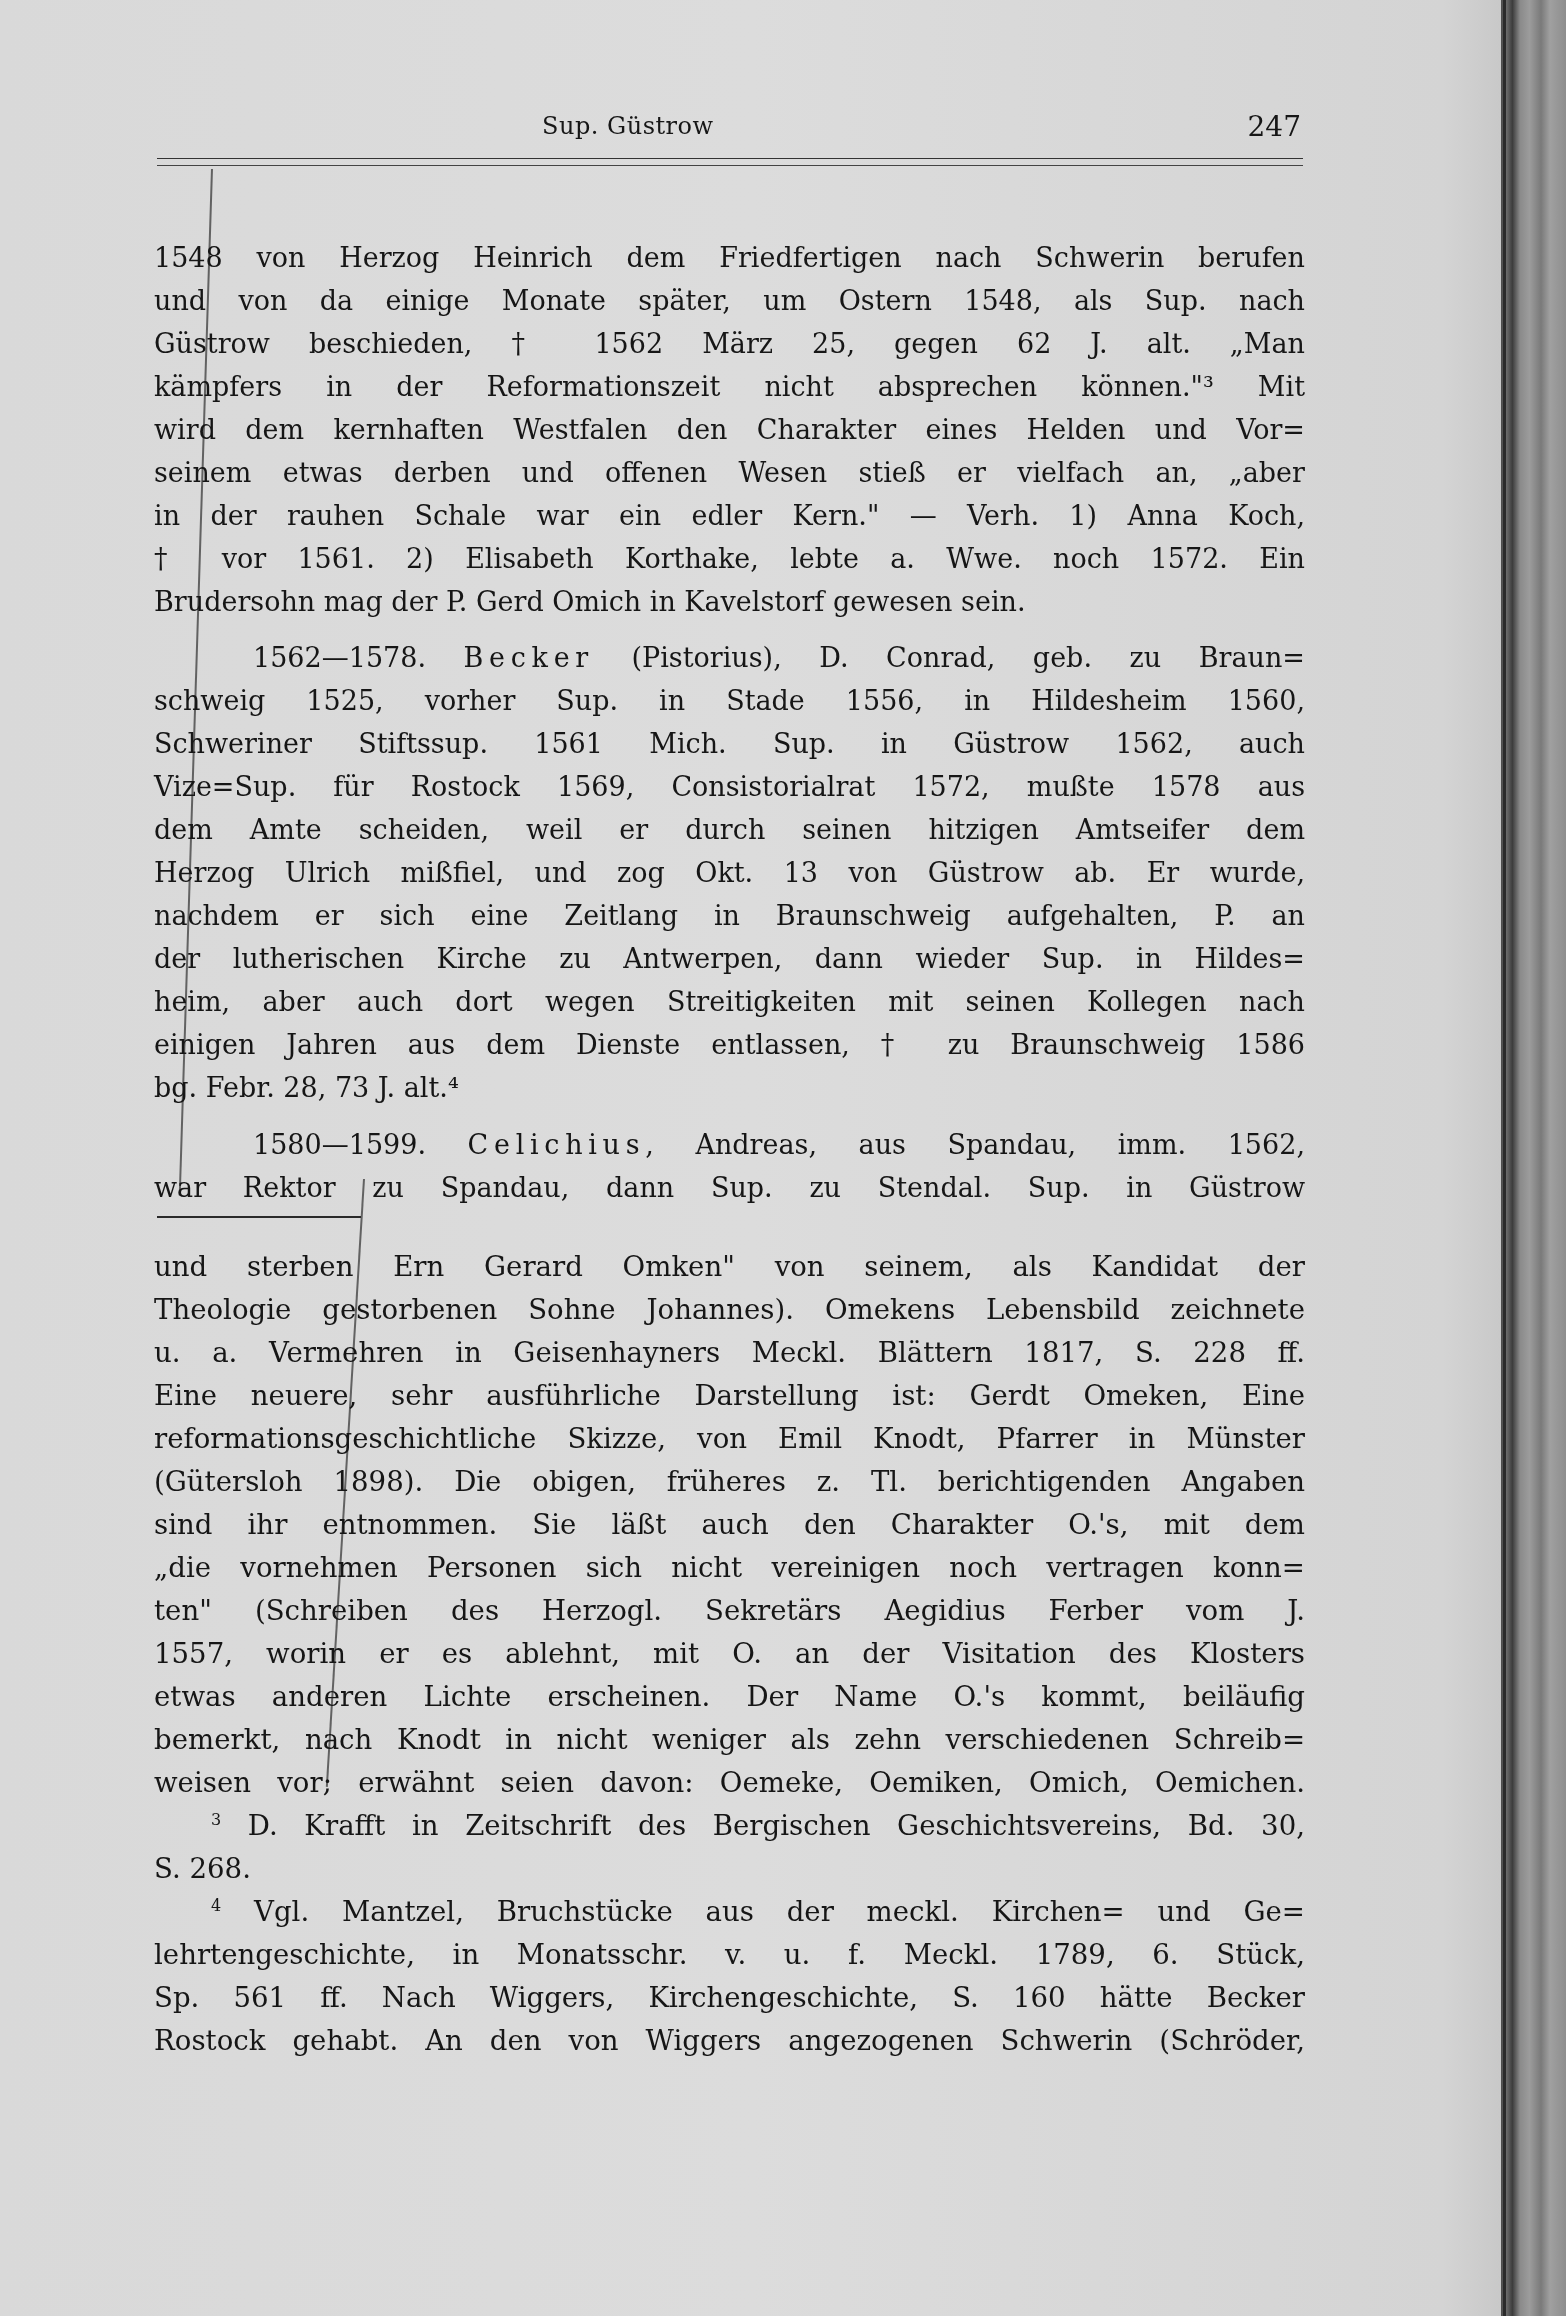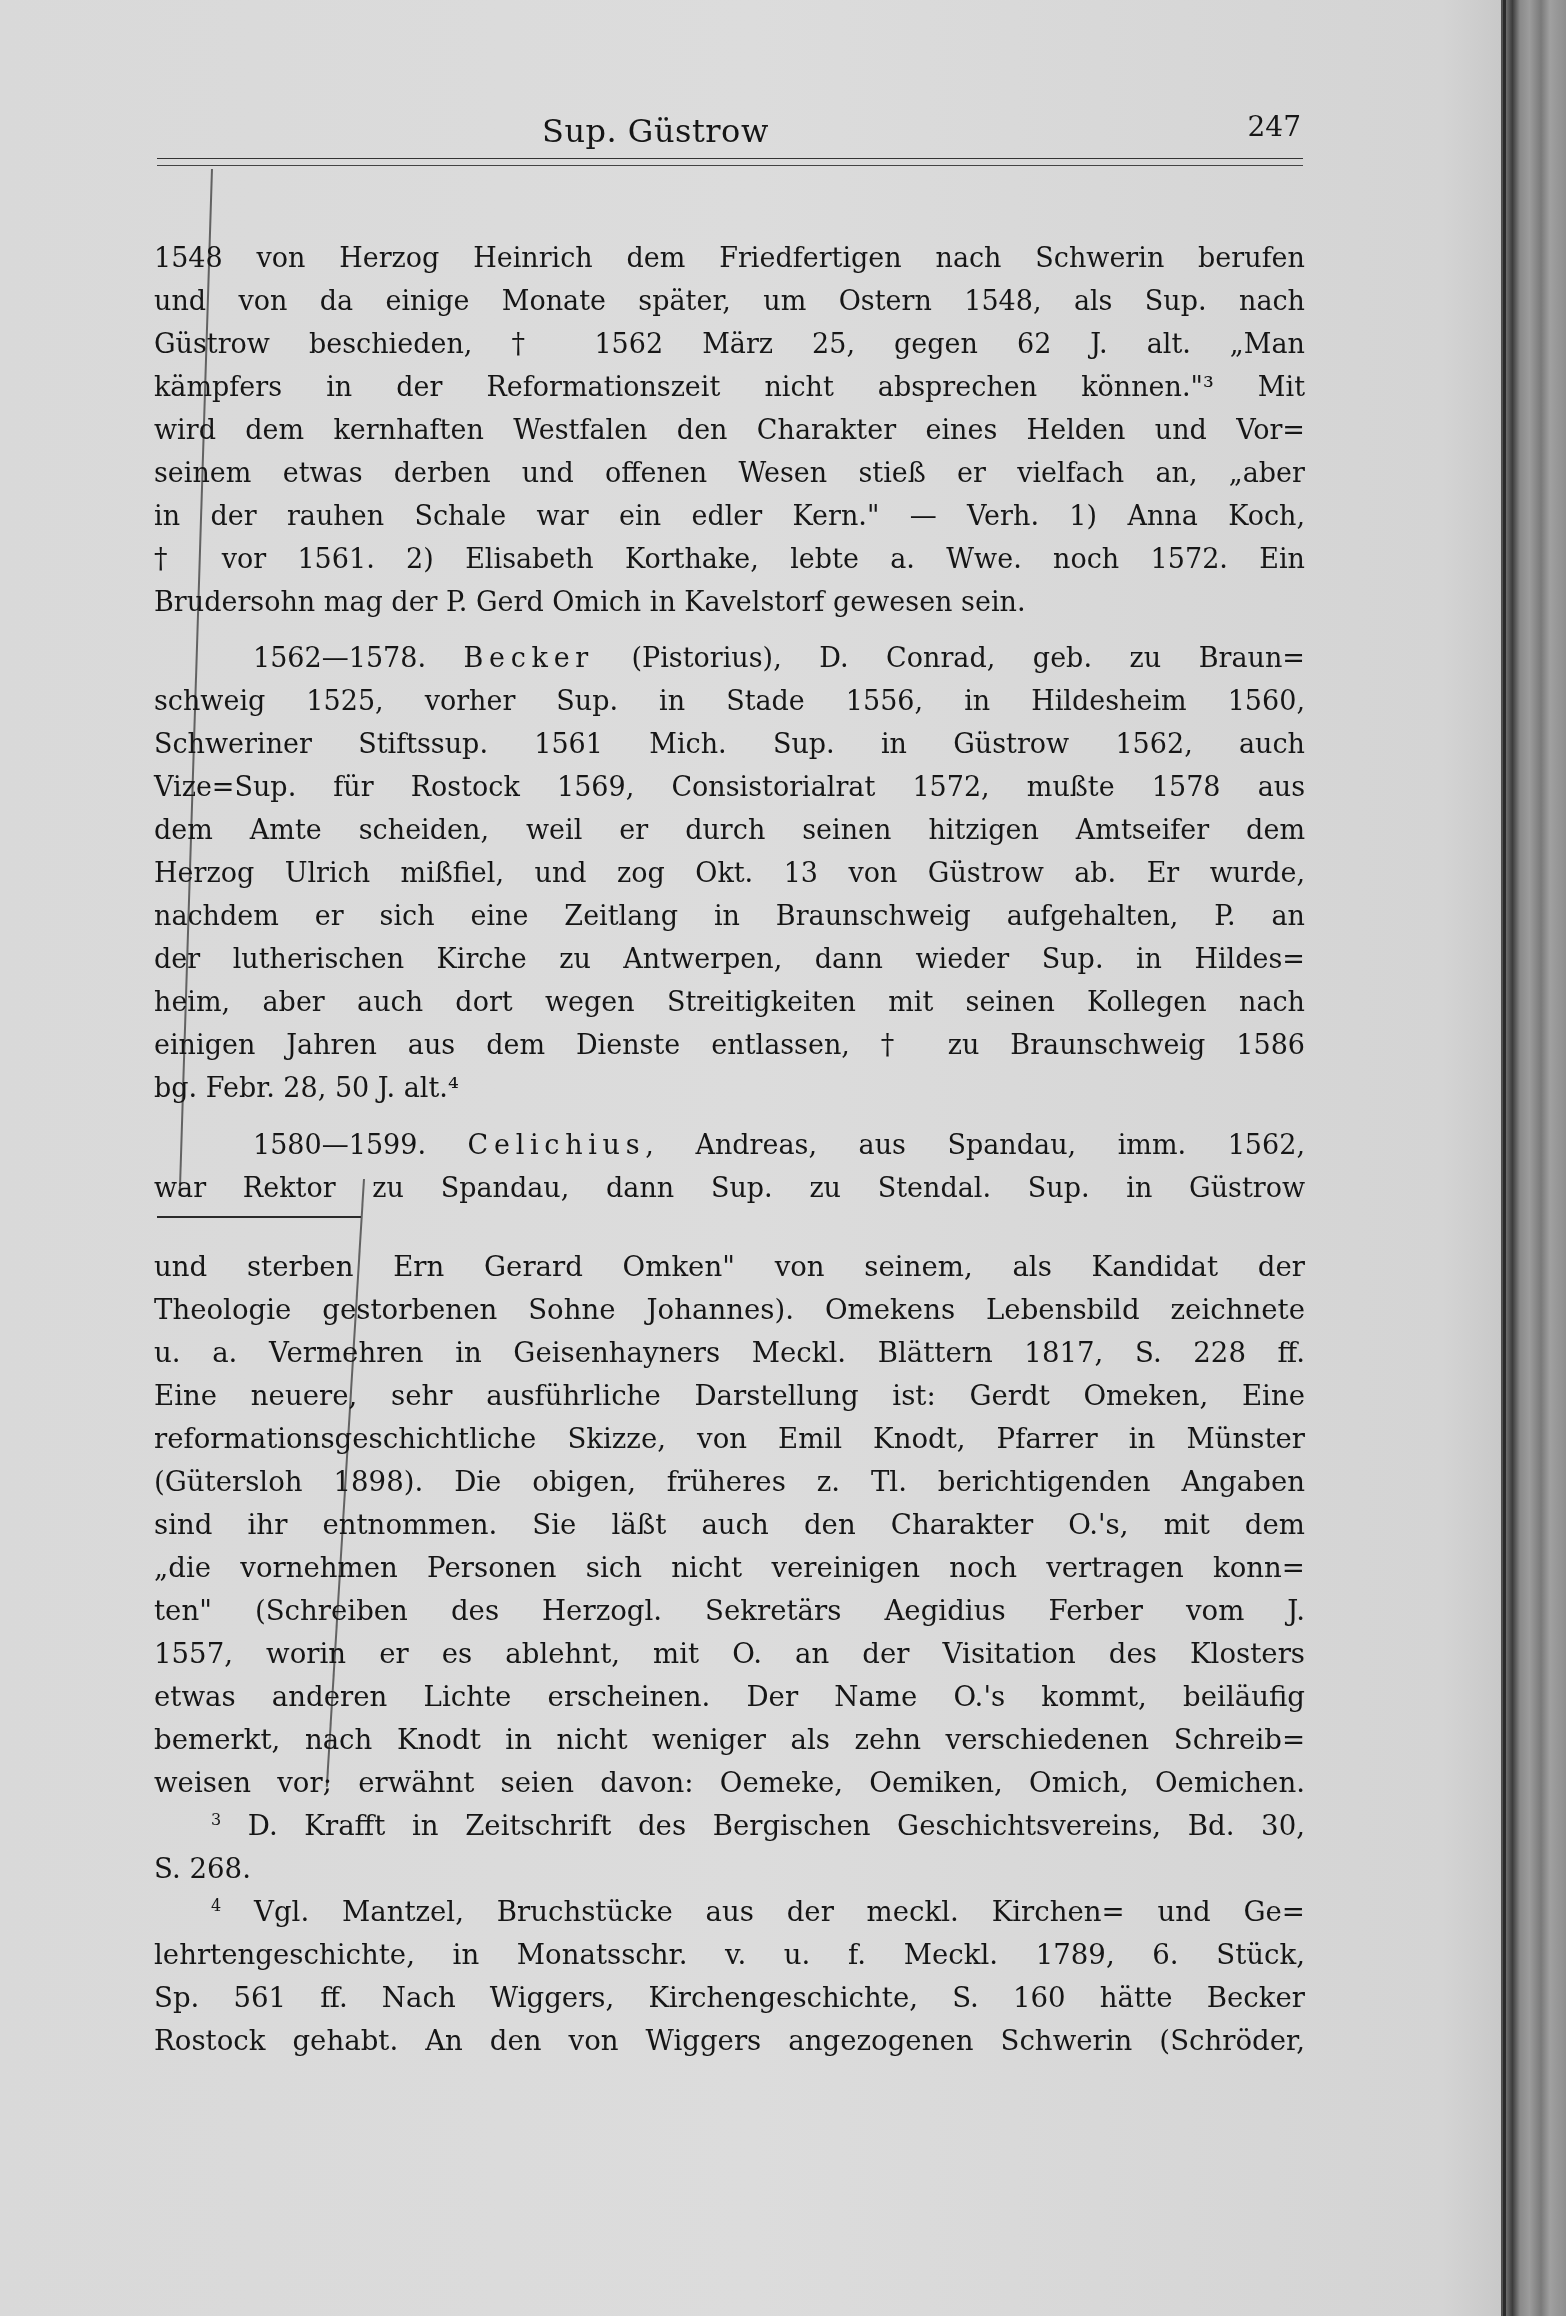--- a/index.html
+++ b/index.html
@@ -19,21 +19,21 @@
     background: linear-gradient(90deg, #4a4a4a 0px, #6a6a6a 5.7px, #3c3c3c 11.4px, #8a8a8a 19px, #9c9c9c 28.5px, #7a7a7a 40px, #a0a0a0 49px, #8c8c8c 66px);
   }
   .binding::before {
     content: ""; position: absolute; left: 1.9px; top: 0; width: 2.9px; height: 100%;
     background: #2a2a2a;
   }
   .header {
     position: absolute; left: 162px; top: 112px; width: 1139px; height: 48px;
   }
   .running-head {
-    position: absolute; left: 380px; top: 0; font-size: 32px; letter-spacing: 0.5px;
+    position: absolute; left: 380px; top: 0; font-size: 24px; letter-spacing: 0.5px;
   }
   .page-number {
     position: absolute; right: 0; top: -1.9px; font-size: 28px;
   }
   .head-rule {
     position: absolute; left: 157px; top: 158px; width: 1146px; height: 5.7px;
     border-top: 1.9px solid #333; border-bottom: 1.9px solid #444;
   }
   .body-text {
     position: absolute; left: 154px; top: 220px; width: 1151px;
@@ -92,21 +92,21 @@
     <span class="line indent"><span>1562—1578.</span> <span class="spaced">Becker</span><span> (Pistorius), D. Conrad, geb. zu Braun=</span></span>
     <span class="line">schweig 1525, vorher Sup. in Stade 1556, in Hildesheim 1560,</span>
     <span class="line">Schweriner Stiftssup. 1561 Mich. Sup. in Güstrow 1562, auch</span>
     <span class="line">Vize=Sup. für Rostock 1569, Consistorialrat 1572, mußte 1578 aus</span>
     <span class="line">dem Amte scheiden, weil er durch seinen hitzigen Amtseifer dem</span>
     <span class="line">Herzog Ulrich mißfiel, und zog Okt. 13 von Güstrow ab. Er wurde,</span>
     <span class="line">nachdem er sich eine Zeitlang in Braunschweig aufgehalten, P. an</span>
     <span class="line">der lutherischen Kirche zu Antwerpen, dann wieder Sup. in Hildes=</span>
     <span class="line">heim, aber auch dort wegen Streitigkeiten mit seinen Kollegen nach</span>
     <span class="line">einigen Jahren aus dem Dienste entlassen, † zu Braunschweig 1586</span>
-    <span class="line last">bg. Febr. 28, 50 J. alt.⁴</span>
+    <span class="line last">bg. Febr. 28, 73 J. alt.⁴</span>
   </div>
   <div class="para-gap"></div>
   <div>
     <span class="line indent"><span>1580—1599.</span> <span class="spaced">Celichius</span><span>, Andreas, aus Spandau, imm. 1562,</span></span>
     <span class="line">war Rektor zu Spandau, dann Sup. zu Stendal. Sup. in Güstrow</span>
   </div>
 </div>
 
 <div class="footnote-rule"></div>
 

